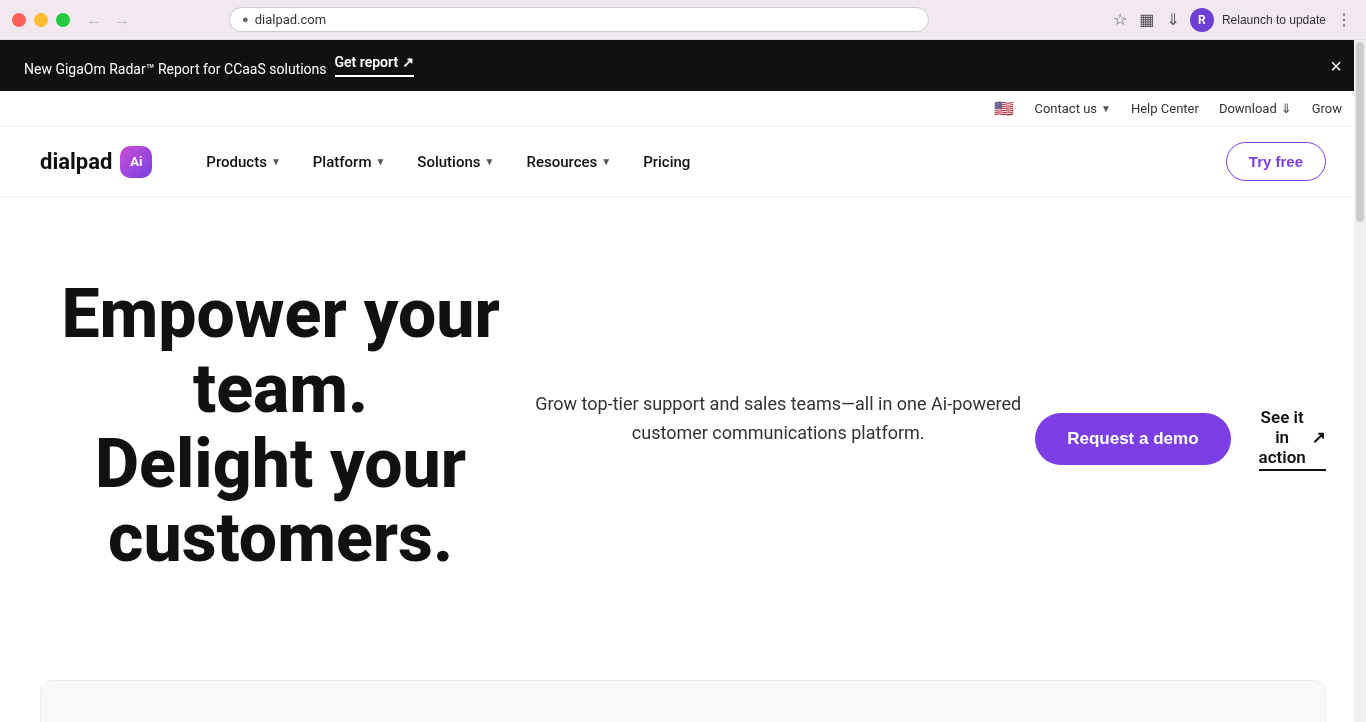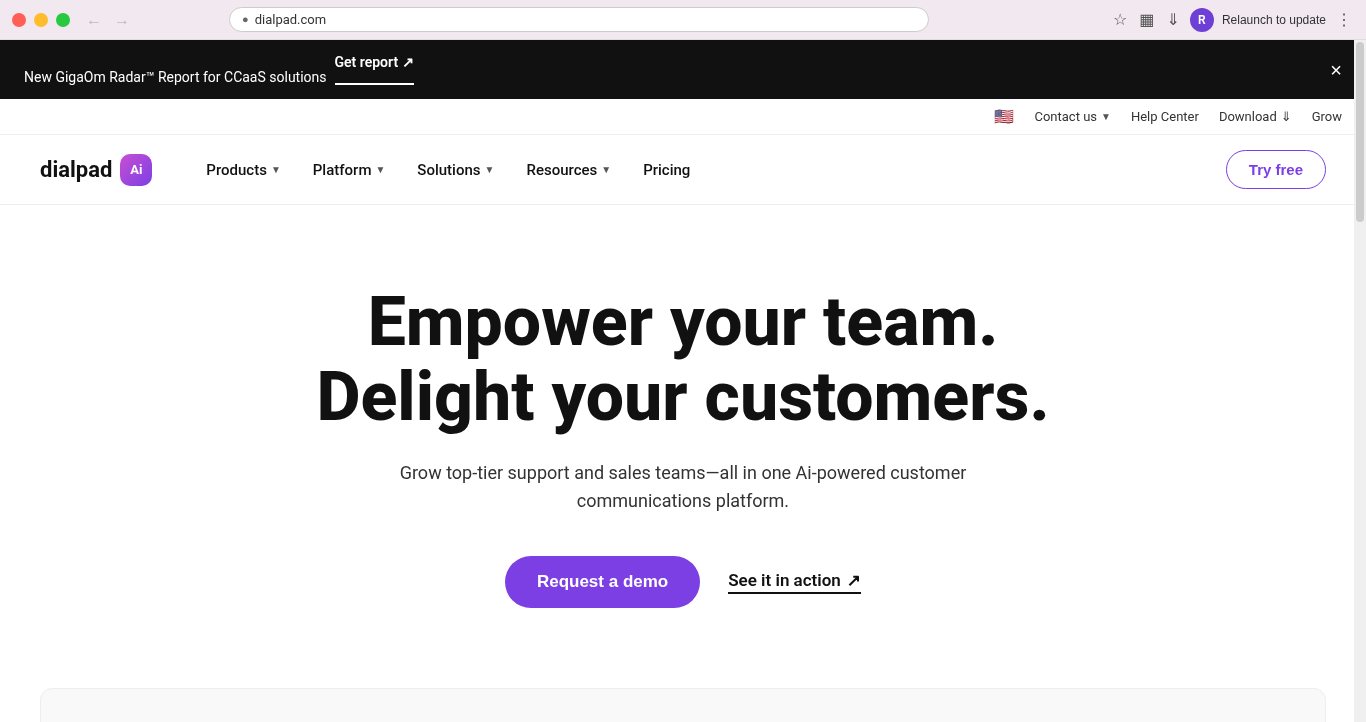--- a/index.html
+++ b/index.html
@@ -50,21 +50,21 @@
       color: #fff;
       display: flex;
       align-items: center;
       justify-content: space-between;
       padding: 14px 24px;
       font-size: 14px;
     }
     .banner-text { display: flex; align-items: flex-end; gap: 8px; }
     .banner-link {
       color: #fff; font-weight: 600; text-decoration: none;
-      border-bottom: 2px solid #fff; padding-bottom: 13px;
+      border-bottom: 2px solid #fff; padding-bottom: 5px;
       display: inline-flex; align-items: center; gap: 4px;
       cursor: pointer;
     }
     .banner-close {
       background: none; border: none; color: #fff; font-size: 20px; cursor: pointer; line-height: 1;
     }
 
     
     .utility-bar {
       display: flex; align-items: center; justify-content: flex-end;
@@ -105,21 +105,21 @@
       cursor: pointer; white-space: nowrap;
     }
     .get-demo-btn {
       padding: 10px 22px; border-radius: 24px; border: none;
       background: #7b3fe4; color: #fff; font-size: 15px; font-weight: 600;
       cursor: pointer; white-space: nowrap;
     }
 
     
     .hero {
-      display: flex; flex-direction: column; align-items: center;
+      display: flex; flex-direction: row; align-items: center;
       text-align: center; padding: 80px 40px 60px; background: #fff;
     }
     .hero-title {
       font-size: 68px; font-weight: 800; color: #111; line-height: 1.1;
       max-width: 800px; margin-bottom: 24px;
     }
     .hero-subtitle {
       font-size: 18px; color: #333; max-width: 680px; line-height: 1.6;
       margin-bottom: 40px;
     }

